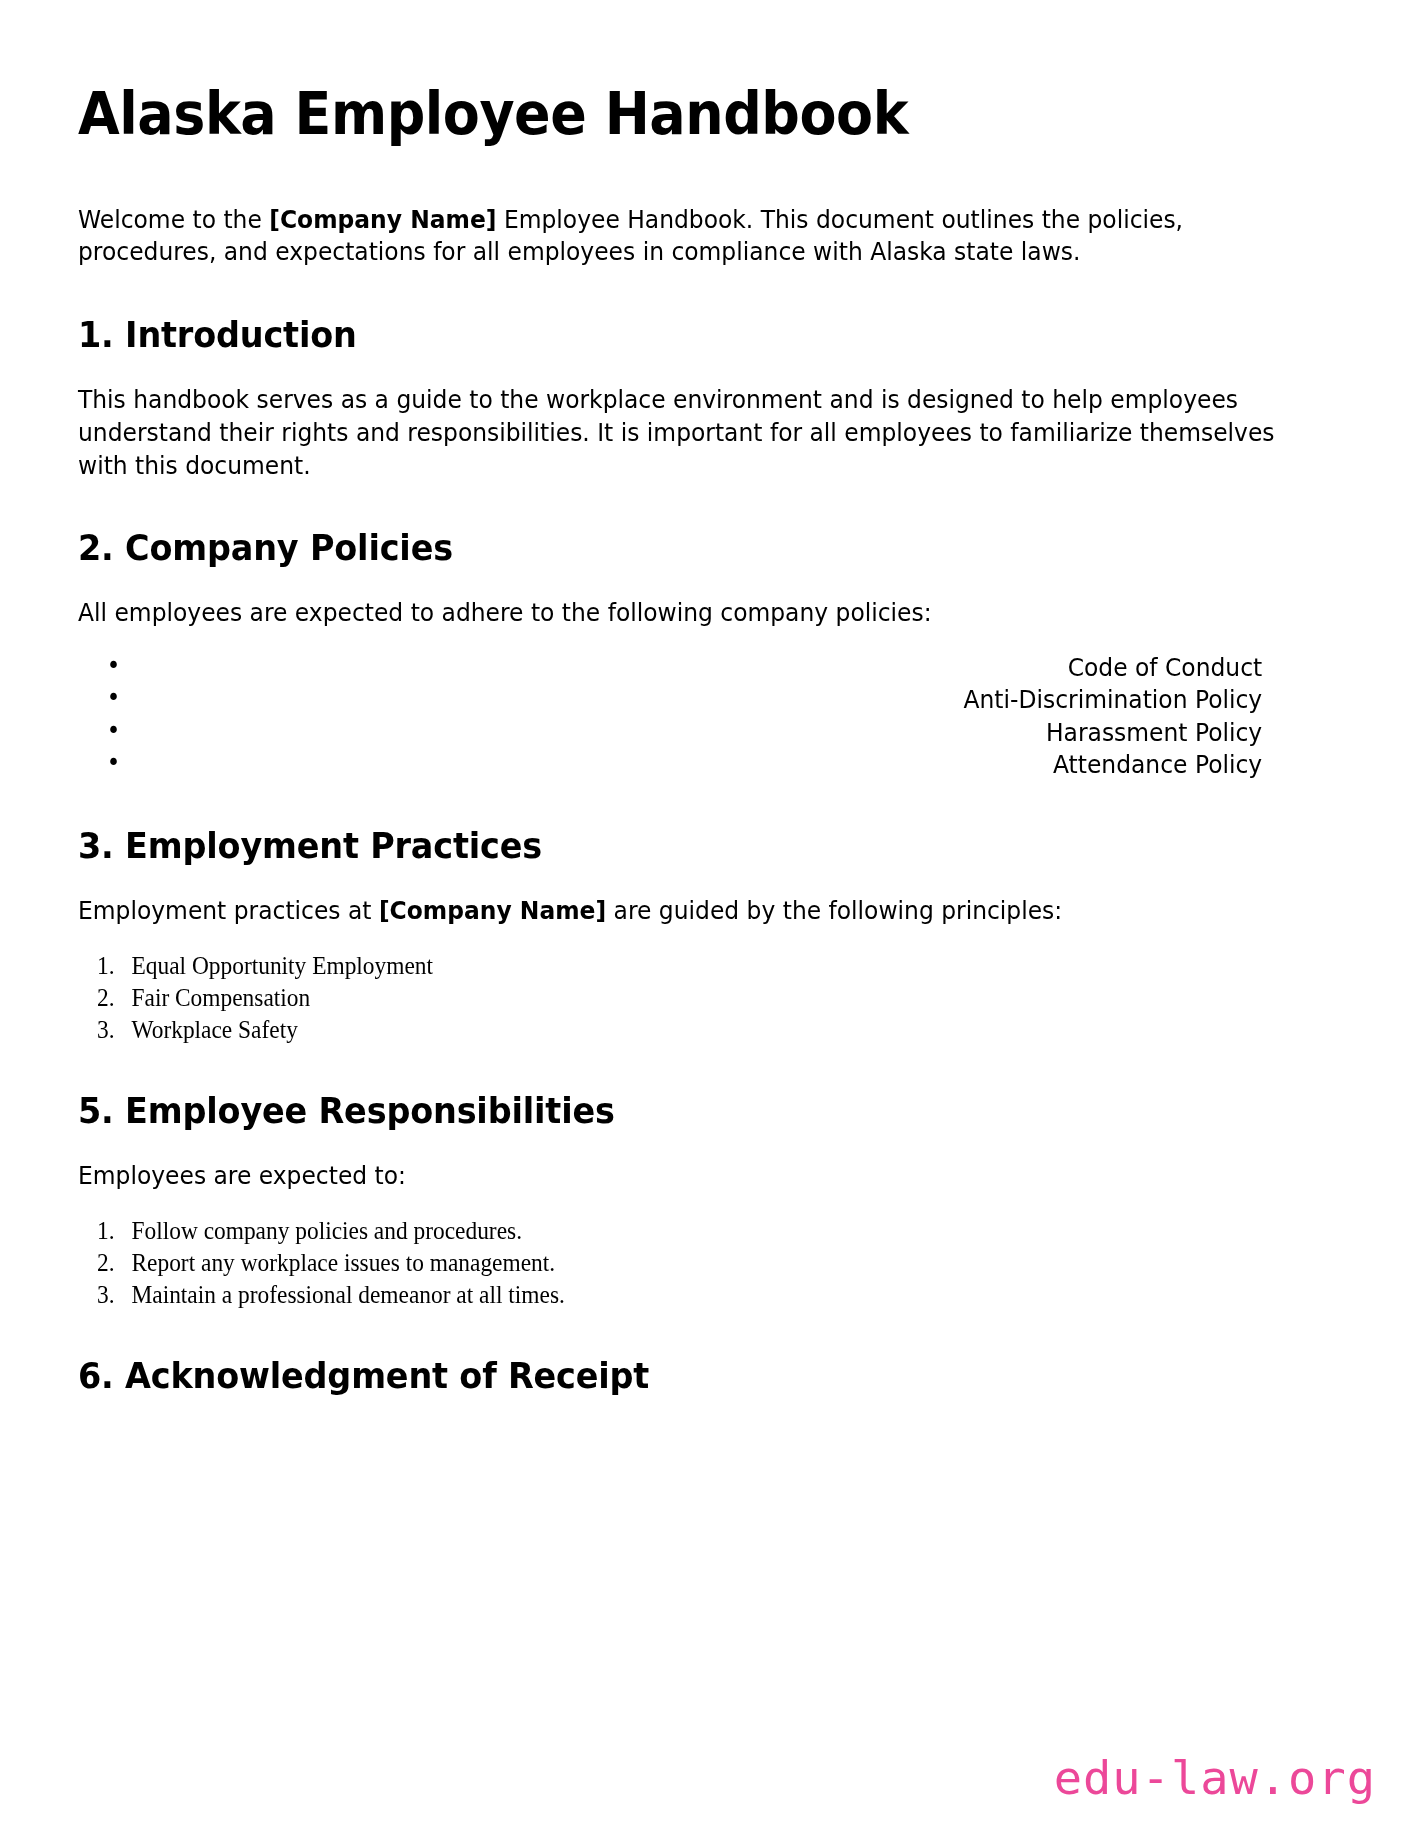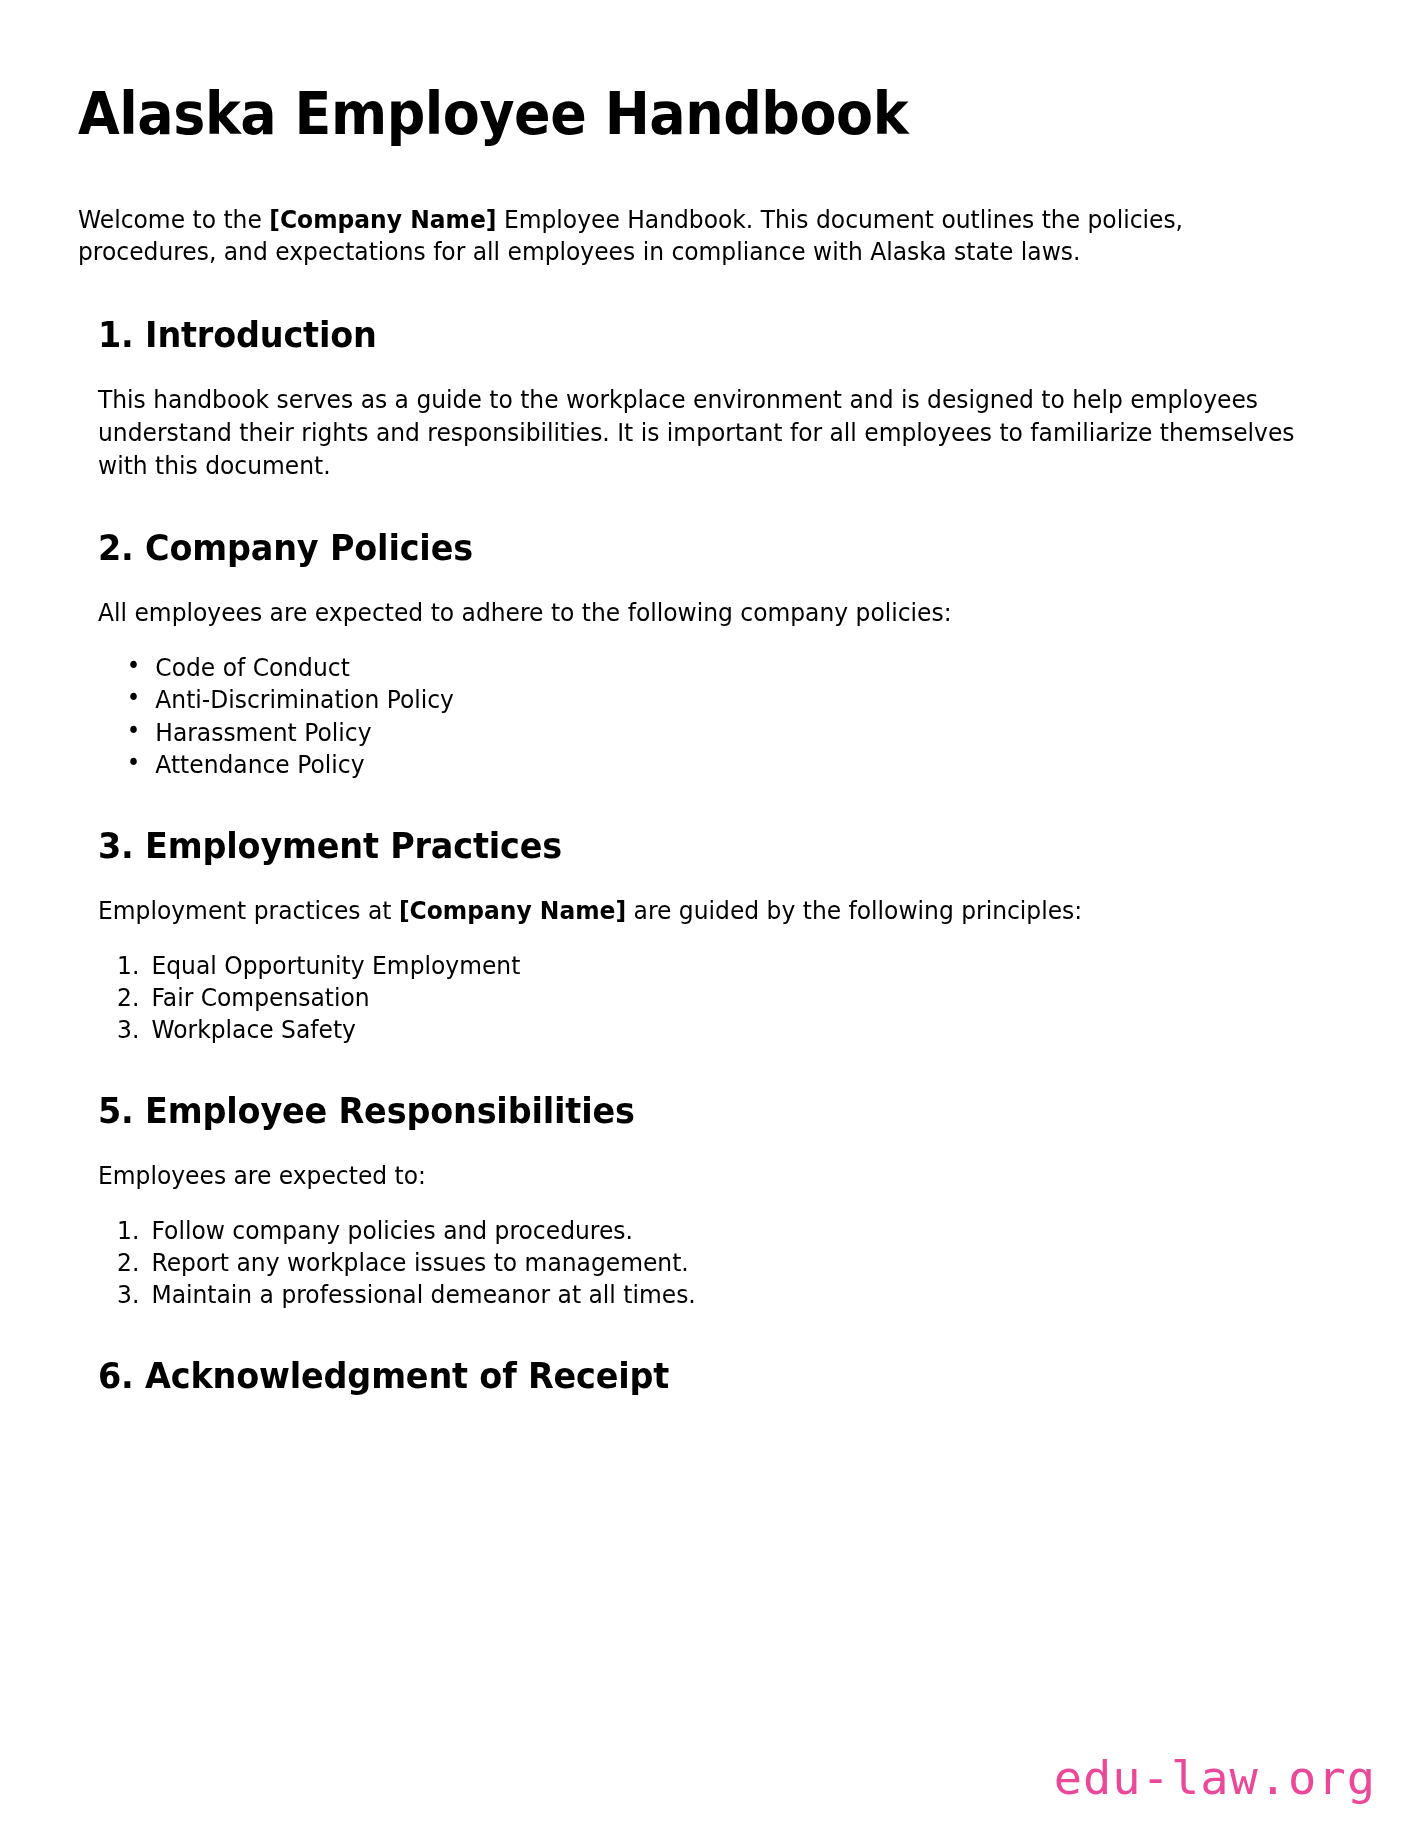--- a/index.html
+++ b/index.html
@@ -68,35 +68,36 @@
     font-size: 36px;
     line-height: 1.12;
     letter-spacing: -0.2px;
     margin: 0;
     padding: 0;
     transform: scaleX(0.93);
     transform-origin: left center;
     white-space: nowrap;
   }
 
-  .sec-block { margin-top: 46px; margin-left: 20px; }
+  .sec-block { margin-top: 46px; }
   .sec-block .para { margin-top: 29px; }
 
   
   ul.doc-list, ol.doc-list {
     margin: 24px 0 0 0;
     padding: 0 0 0 0;
     font-family: "DejaVu Sans", sans-serif;
     font-size: 24.5px;
     line-height: 1.16;
   }
-  ul.doc-list { list-style: none; }
+  ul.doc-list { list-style: none; text-align: right; }
   ol.doc-list {
     list-style: none;
     counter-reset: docnum;
+    font-family: Liberation Serif, serif;
   }
 
   ul.doc-list > li,
   ol.doc-list > li {
     position: relative;
     padding-left: 60px;
     margin: 0 0 4px 0;
     transform: scaleX(0.955);
     transform-origin: left top;
   }

